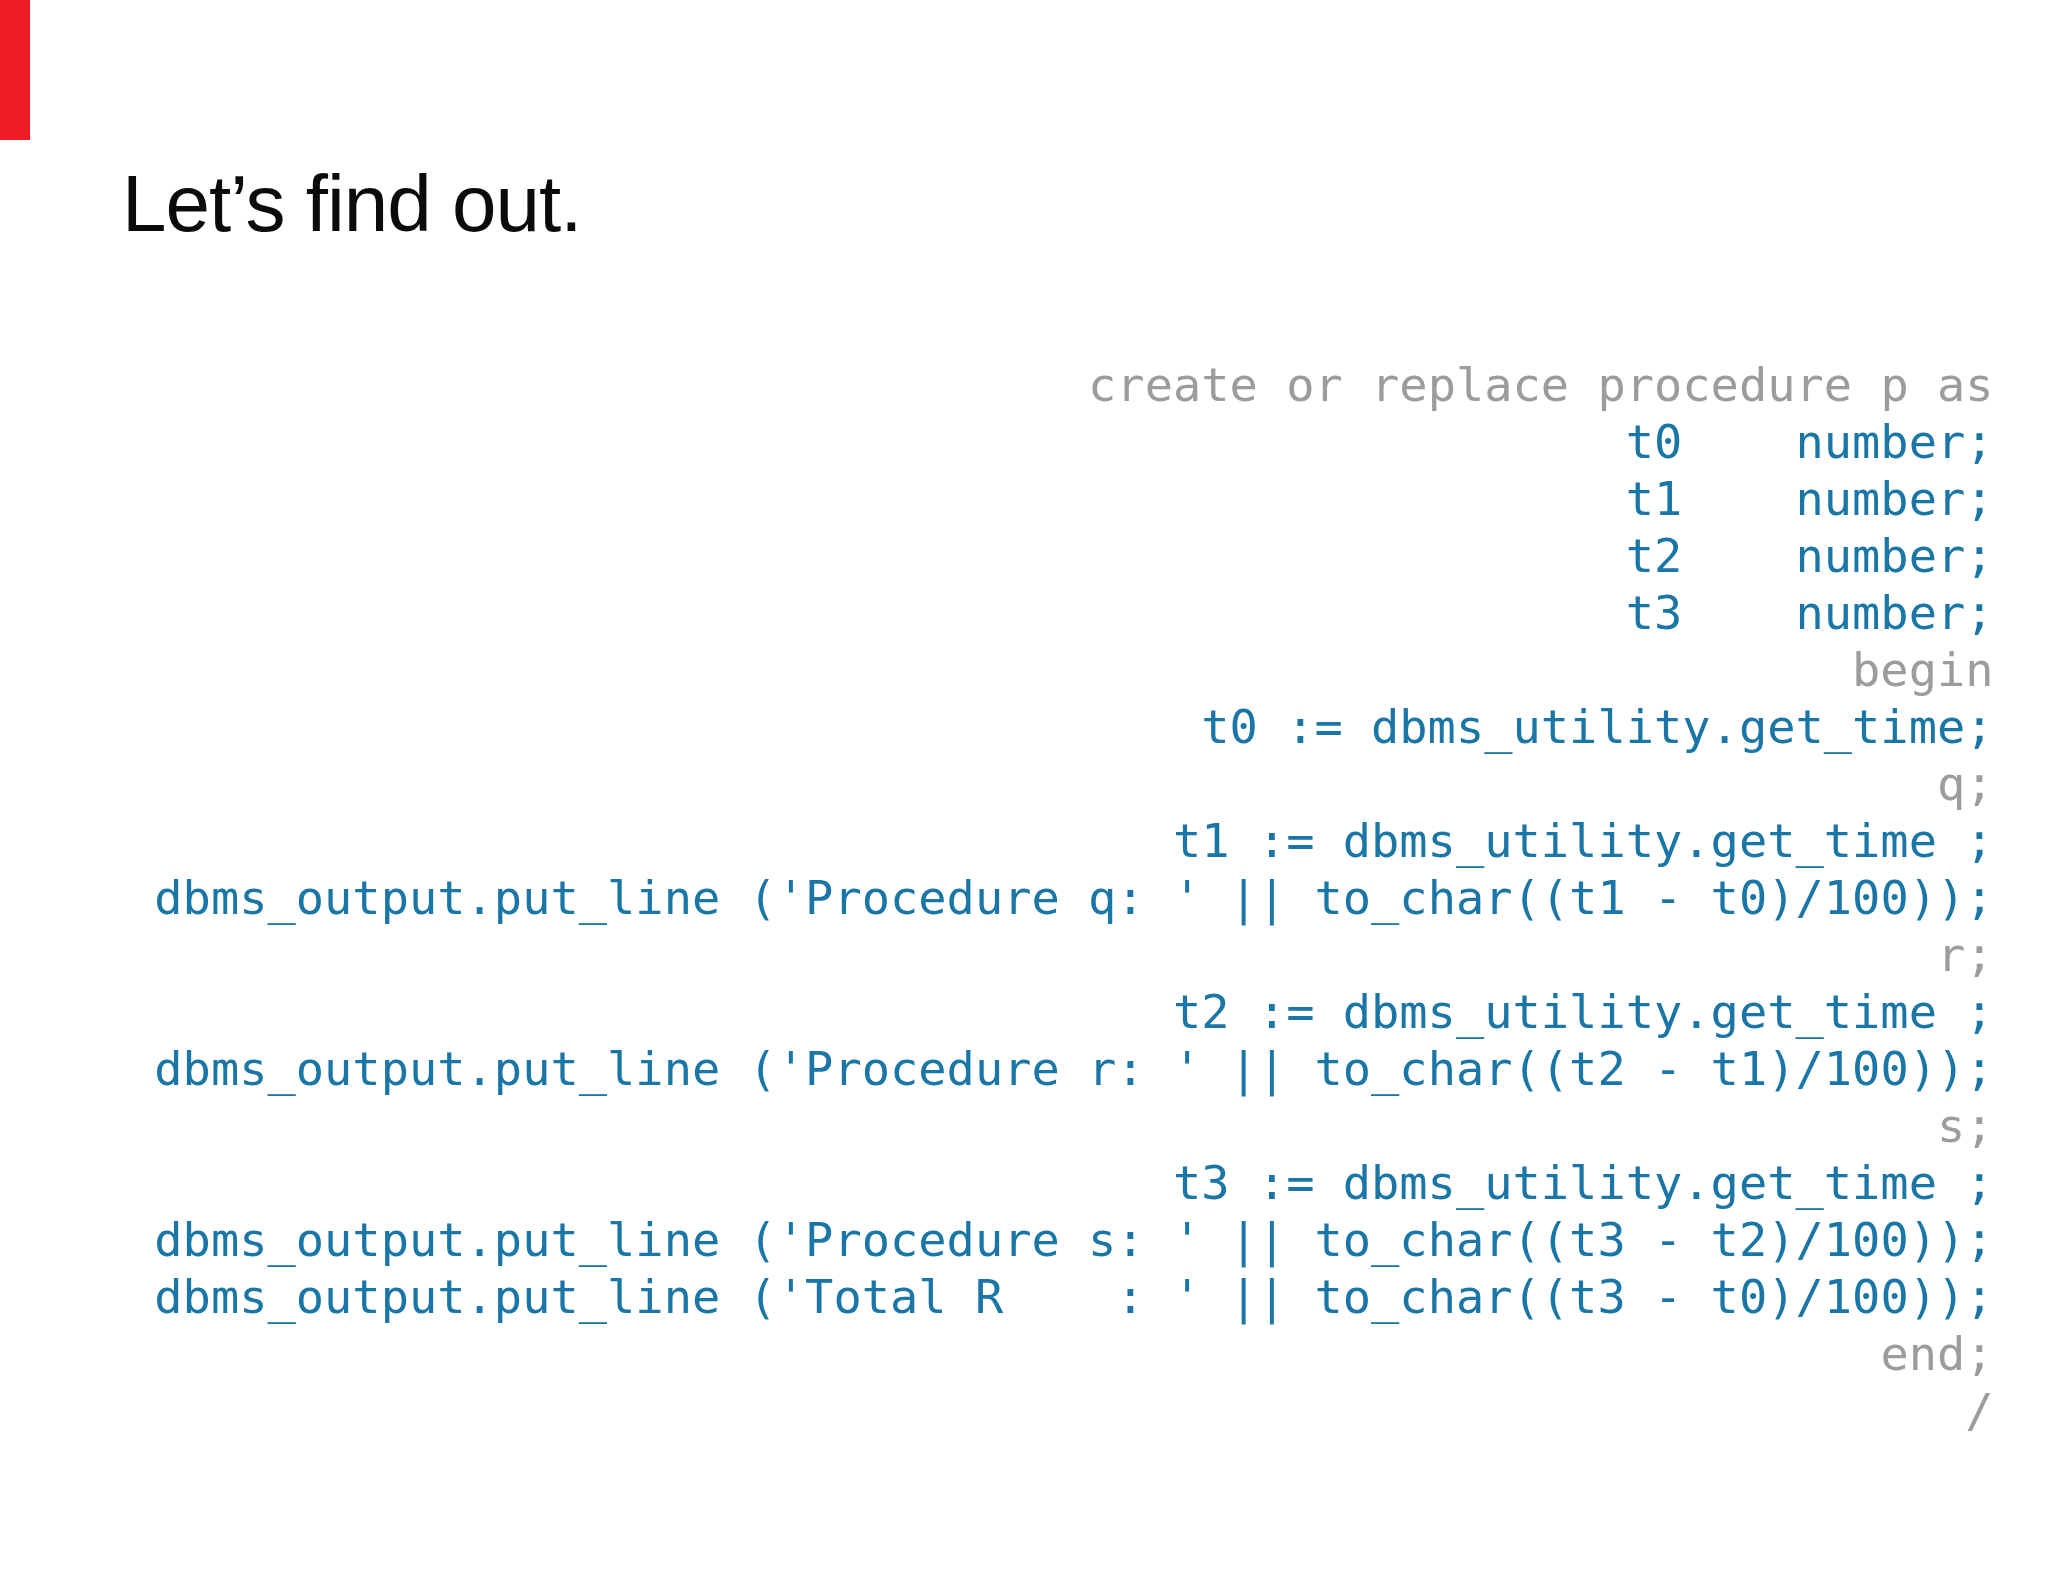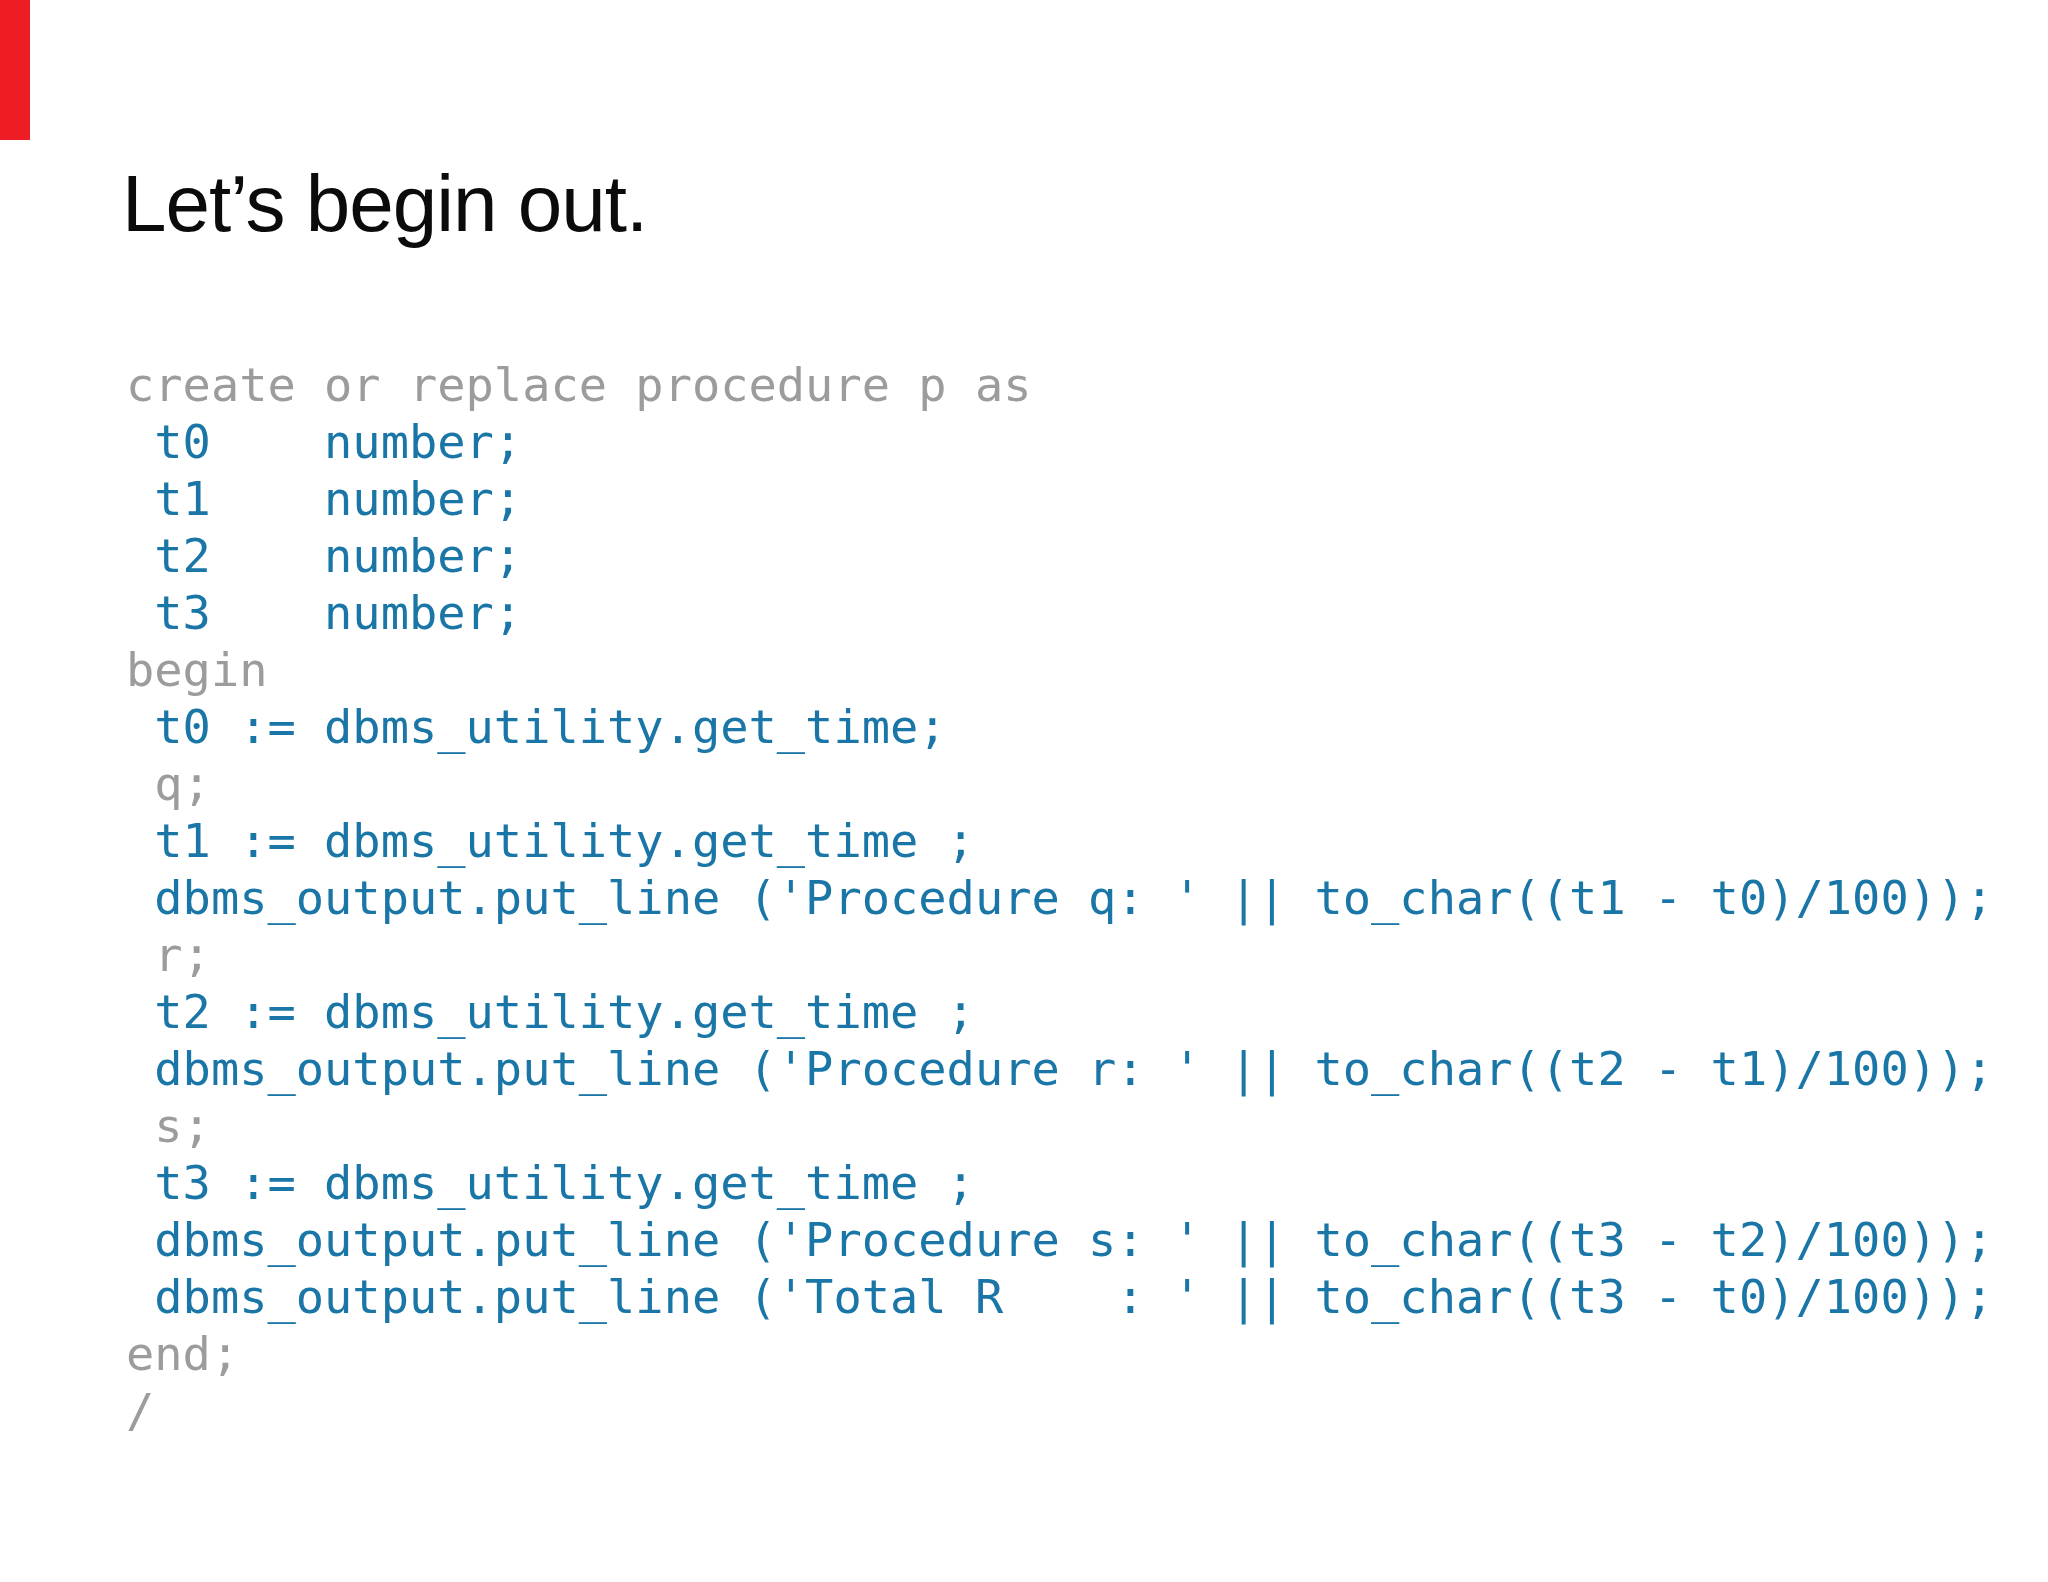--- a/index.html
+++ b/index.html
@@ -39,22 +39,23 @@
     left: 126px;
     top: 356px;
     margin: 0;
     font-family: "DejaVu Sans Mono", "Liberation Mono", monospace;
     font-size: 47px;
     line-height: 57px;
     white-space: pre;
   }
   .code-line {
     white-space: pre;
+    text-align: right;
   }
 </style>
 </head>
 <body>
 
 <div class="slide" style="background: rgb(255, 255, 255);">
   <div class="accent-bar" style="background: rgb(238, 28, 37);"></div>
-  <h1 class="title">Let’s begin out.</h1>
+  <h1 class="title">Let’s find out.</h1>
   <pre class="code"><div class="code-line" style="color: rgb(156, 156, 156);">create or replace procedure p as</div><div class="code-line" style="color: rgb(26, 118, 166);"> t0    number;</div><div class="code-line" style="color: rgb(26, 118, 166);"> t1    number;</div><div class="code-line" style="color: rgb(26, 118, 166);"> t2    number;</div><div class="code-line" style="color: rgb(26, 118, 166);"> t3    number;</div><div class="code-line" style="color: rgb(156, 156, 156);">begin</div><div class="code-line" style="color: rgb(26, 118, 166);"> t0 := dbms_utility.get_time;</div><div class="code-line" style="color: rgb(156, 156, 156);"> q;</div><div class="code-line" style="color: rgb(26, 118, 166);"> t1 := dbms_utility.get_time ;</div><div class="code-line" style="color: rgb(26, 118, 166);"> dbms_output.put_line ('Procedure q: ' || to_char((t1 - t0)/100));</div><div class="code-line" style="color: rgb(156, 156, 156);"> r;</div><div class="code-line" style="color: rgb(26, 118, 166);"> t2 := dbms_utility.get_time ;</div><div class="code-line" style="color: rgb(26, 118, 166);"> dbms_output.put_line ('Procedure r: ' || to_char((t2 - t1)/100));</div><div class="code-line" style="color: rgb(156, 156, 156);"> s;</div><div class="code-line" style="color: rgb(26, 118, 166);"> t3 := dbms_utility.get_time ;</div><div class="code-line" style="color: rgb(26, 118, 166);"> dbms_output.put_line ('Procedure s: ' || to_char((t3 - t2)/100));</div><div class="code-line" style="color: rgb(26, 118, 166);"> dbms_output.put_line ('Total R    : ' || to_char((t3 - t0)/100));</div><div class="code-line" style="color: rgb(156, 156, 156);">end;</div><div class="code-line" style="color: rgb(156, 156, 156);">/</div></pre>
 </div>
 
 </body></html>

